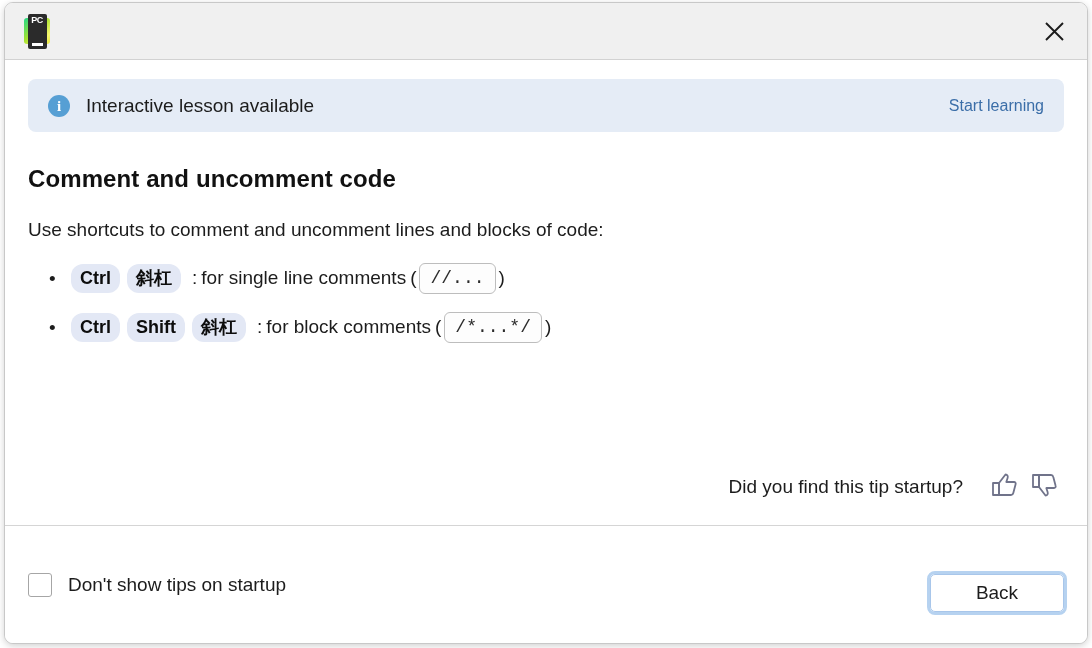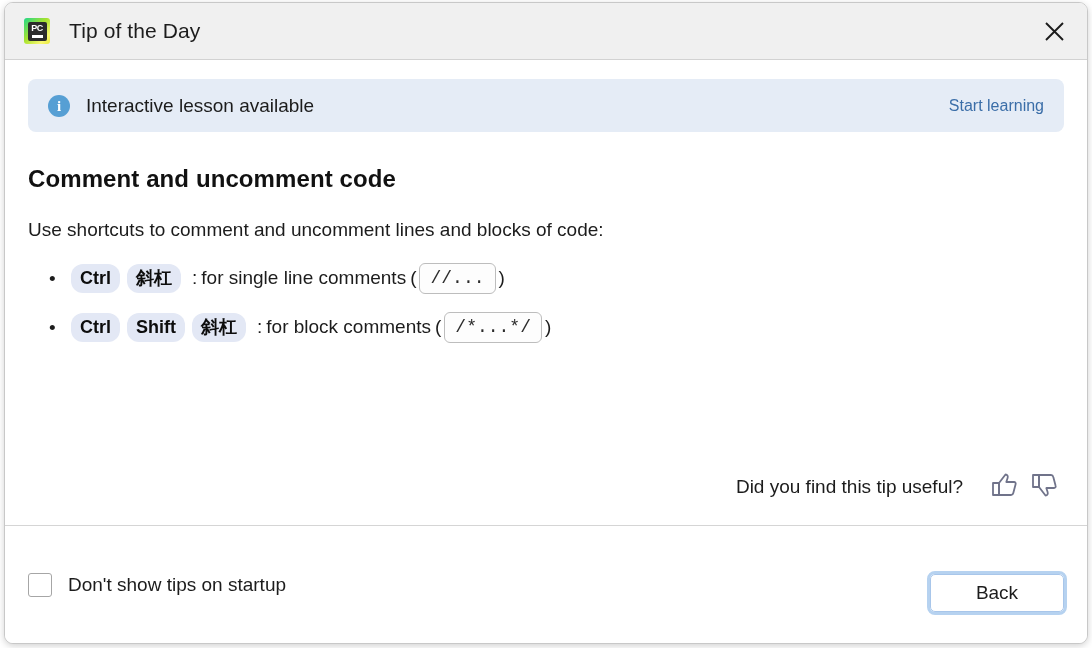--- a/index.html
+++ b/index.html
@@ -47,21 +47,21 @@
     border-radius: 3px;
     background: linear-gradient(135deg, #21d789 0%, #a6e22e 45%, #f9f871 80%, #e8e83a 100%);
     position: relative;
     flex: 0 0 26px;
     display: flex;
     align-items: center;
     justify-content: center;
   }
   .app-icon .inner {
     width: 19px;
-    height: 19px;
+    height: 35px;
     background: #2b2b2b;
     border-radius: 2px;
     position: relative;
   }
   .app-icon .pc-text {
     position: absolute;
     top: 1px;
     left: 0;
     right: 0;
     text-align: center;
@@ -304,21 +304,20 @@
 
 <div id="window">
 
   <div id="titlebar">
     <div class="app-icon">
       <div class="inner">
         <div class="pc-text">PC</div>
         <div class="pc-bar"></div>
       </div>
     </div>
-    <div id="title-text">Tip of the Day</div>
     <div id="close-button">
       <span>
         <svg width="23" height="23" viewBox="0 0 23 23">
           <path d="M3 3 L20 20 M20 3 L3 20" stroke="#1c1c1c" stroke-width="1.9" fill="none"></path>
         </svg>
       </span>
     </div>
   </div>
 
   <div id="content">
@@ -350,21 +349,21 @@
         <span class="kbd cjk">斜杠</span>
         <span class="shortcut-desc">:</span>
         <span class="shortcut-desc">for block comments</span>
         <span class="paren shortcut-desc">(</span>
         <span class="code-chip">/*...*/</span>
         <span class="paren">)</span>
       </li>
     </ul>
 
     <div id="feedback-row">
-      <div id="feedback-label">Did you find this tip useful?</div>
+      <div id="feedback-label">Did you find this tip startup?</div>
       <div class="thumb-btn">
         <span>
           <svg width="32" height="32" viewBox="0 0 32 32" fill="none" stroke="#70738a" stroke-width="1.8" stroke-linejoin="round" stroke-linecap="round">
             <path d="M5 14 L11 14 L11 26 L5 26 Z"></path>
             <path d="M11 14 L17.5 5.5 C19.5 5.5 20.2 7.2 19.6 9 L18.3 13 L26 13 C27.4 13 28 14 27.6 15.2 L25.3 24 C25 25.3 24.2 26 23 26 L11 26 Z"></path>
           </svg>
         </span>
       </div>
       <div class="thumb-btn">
         <span>

